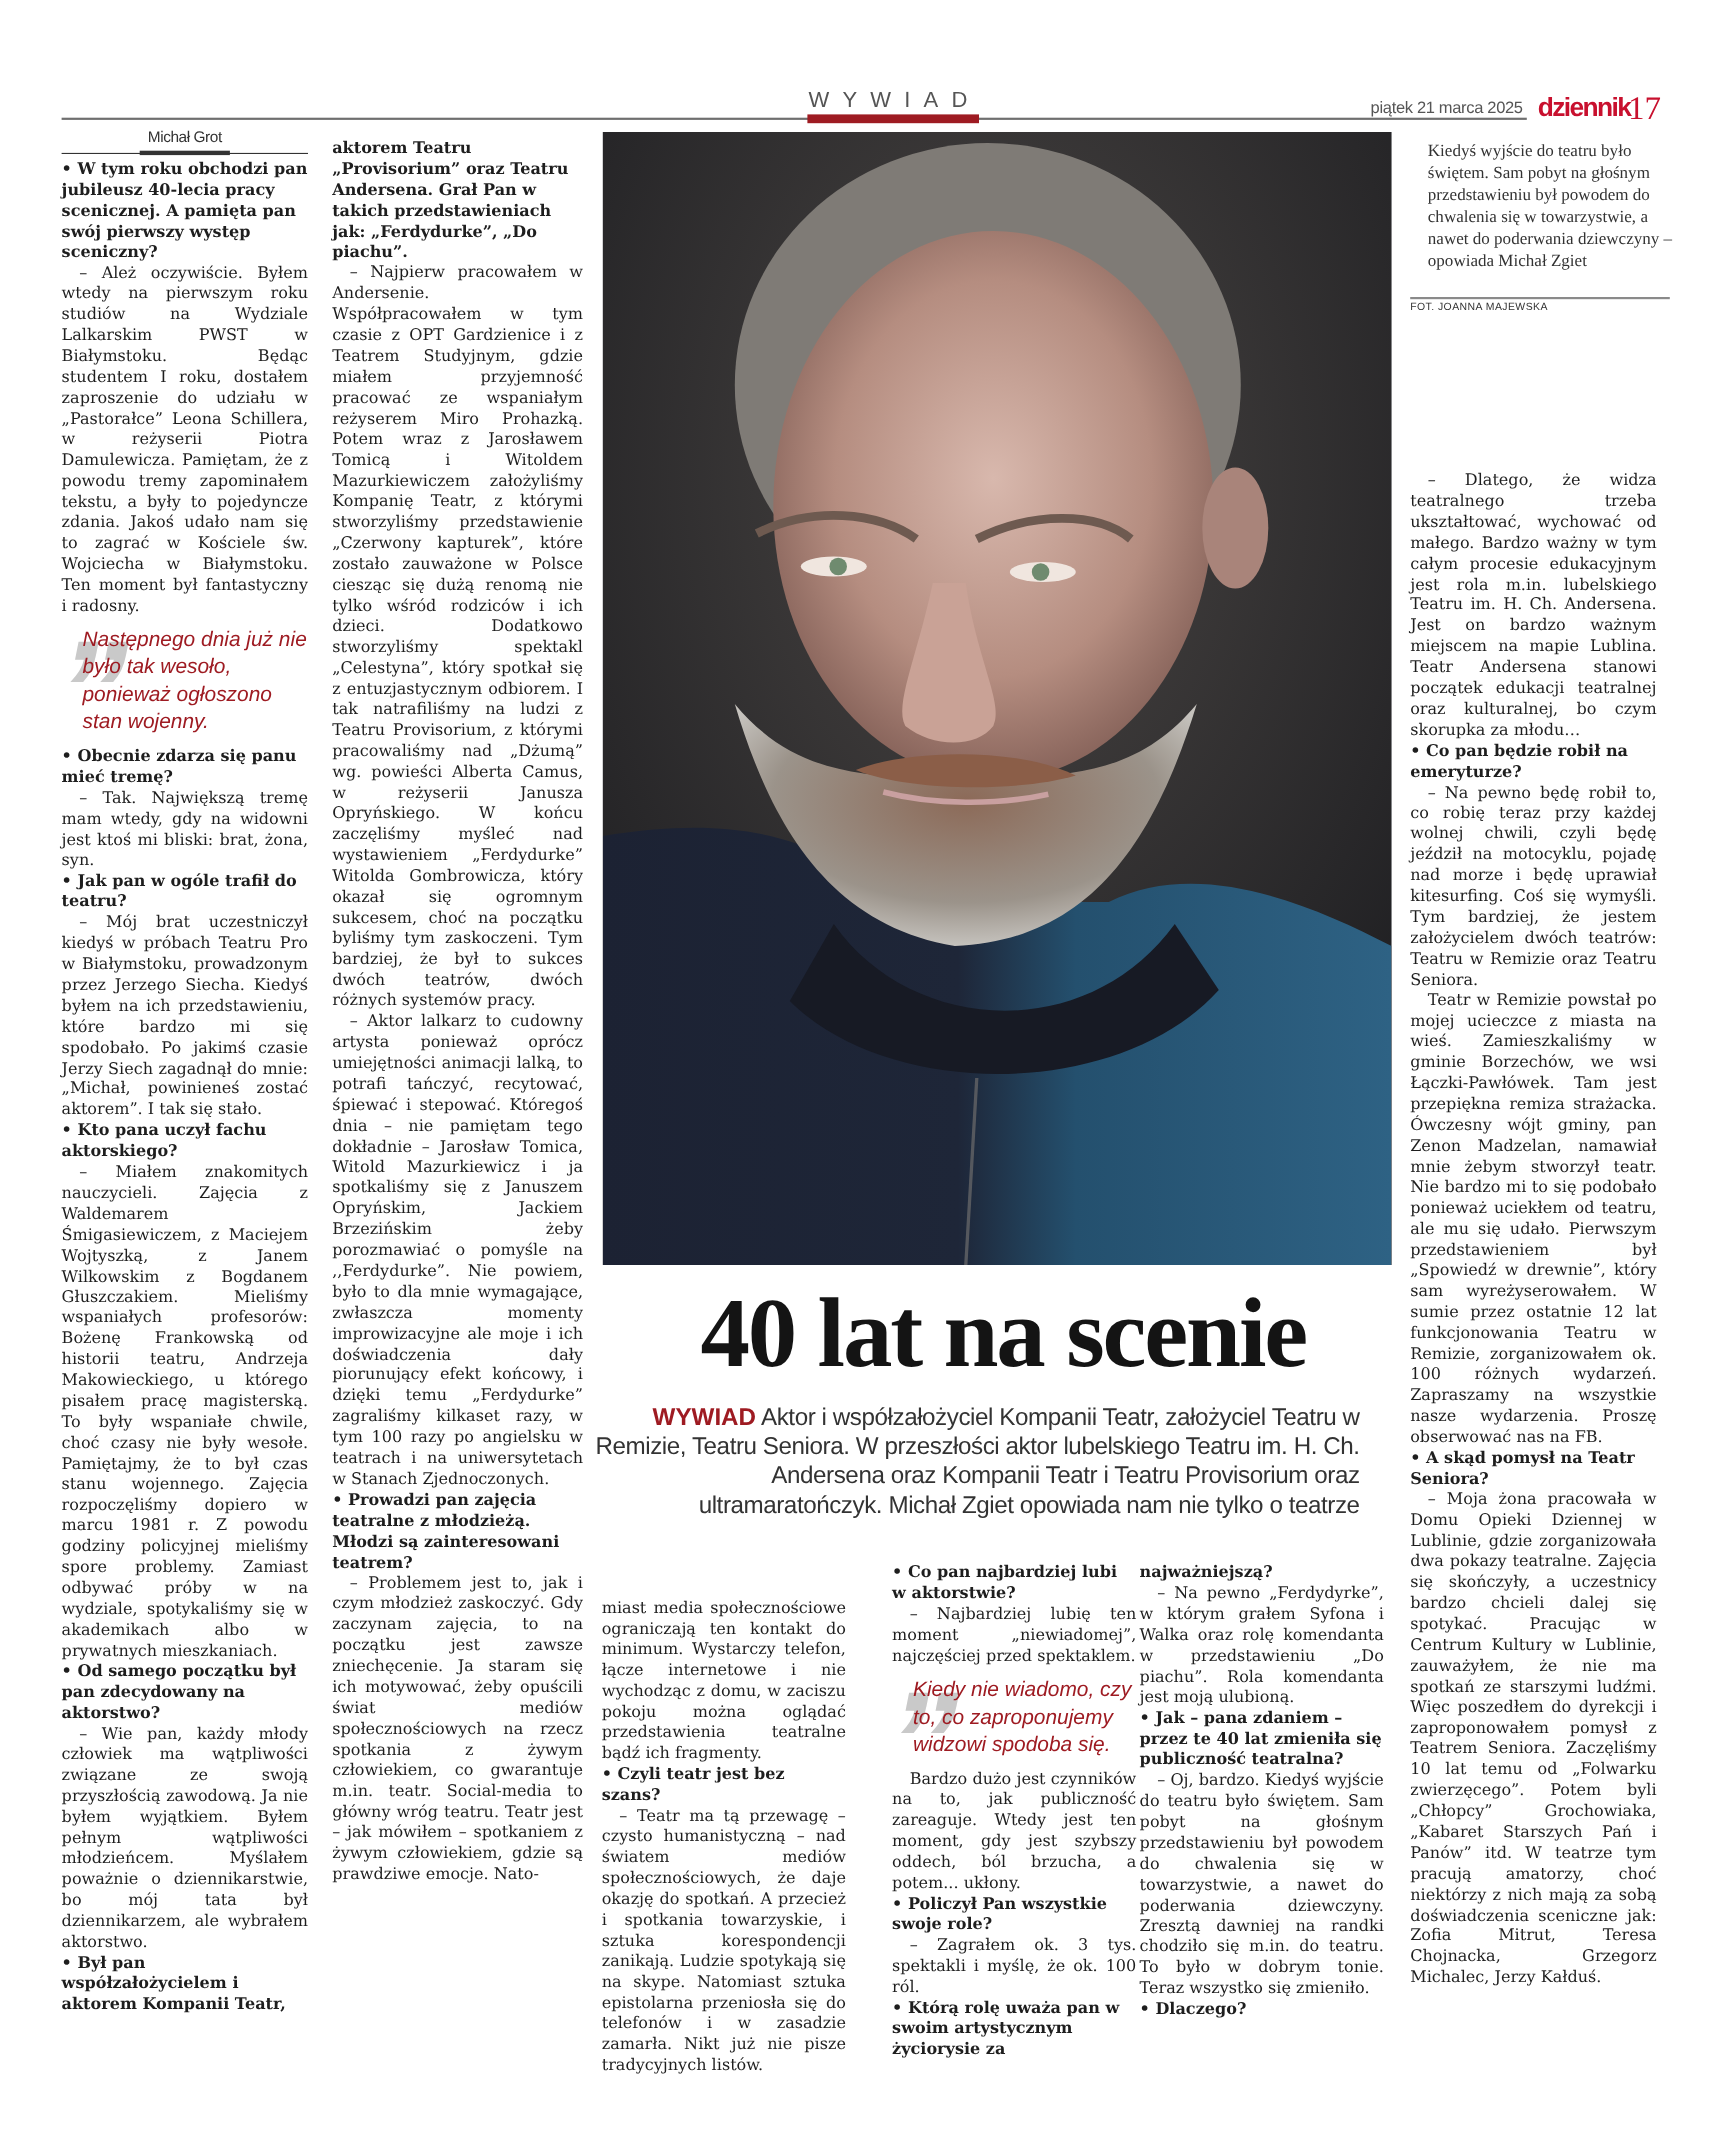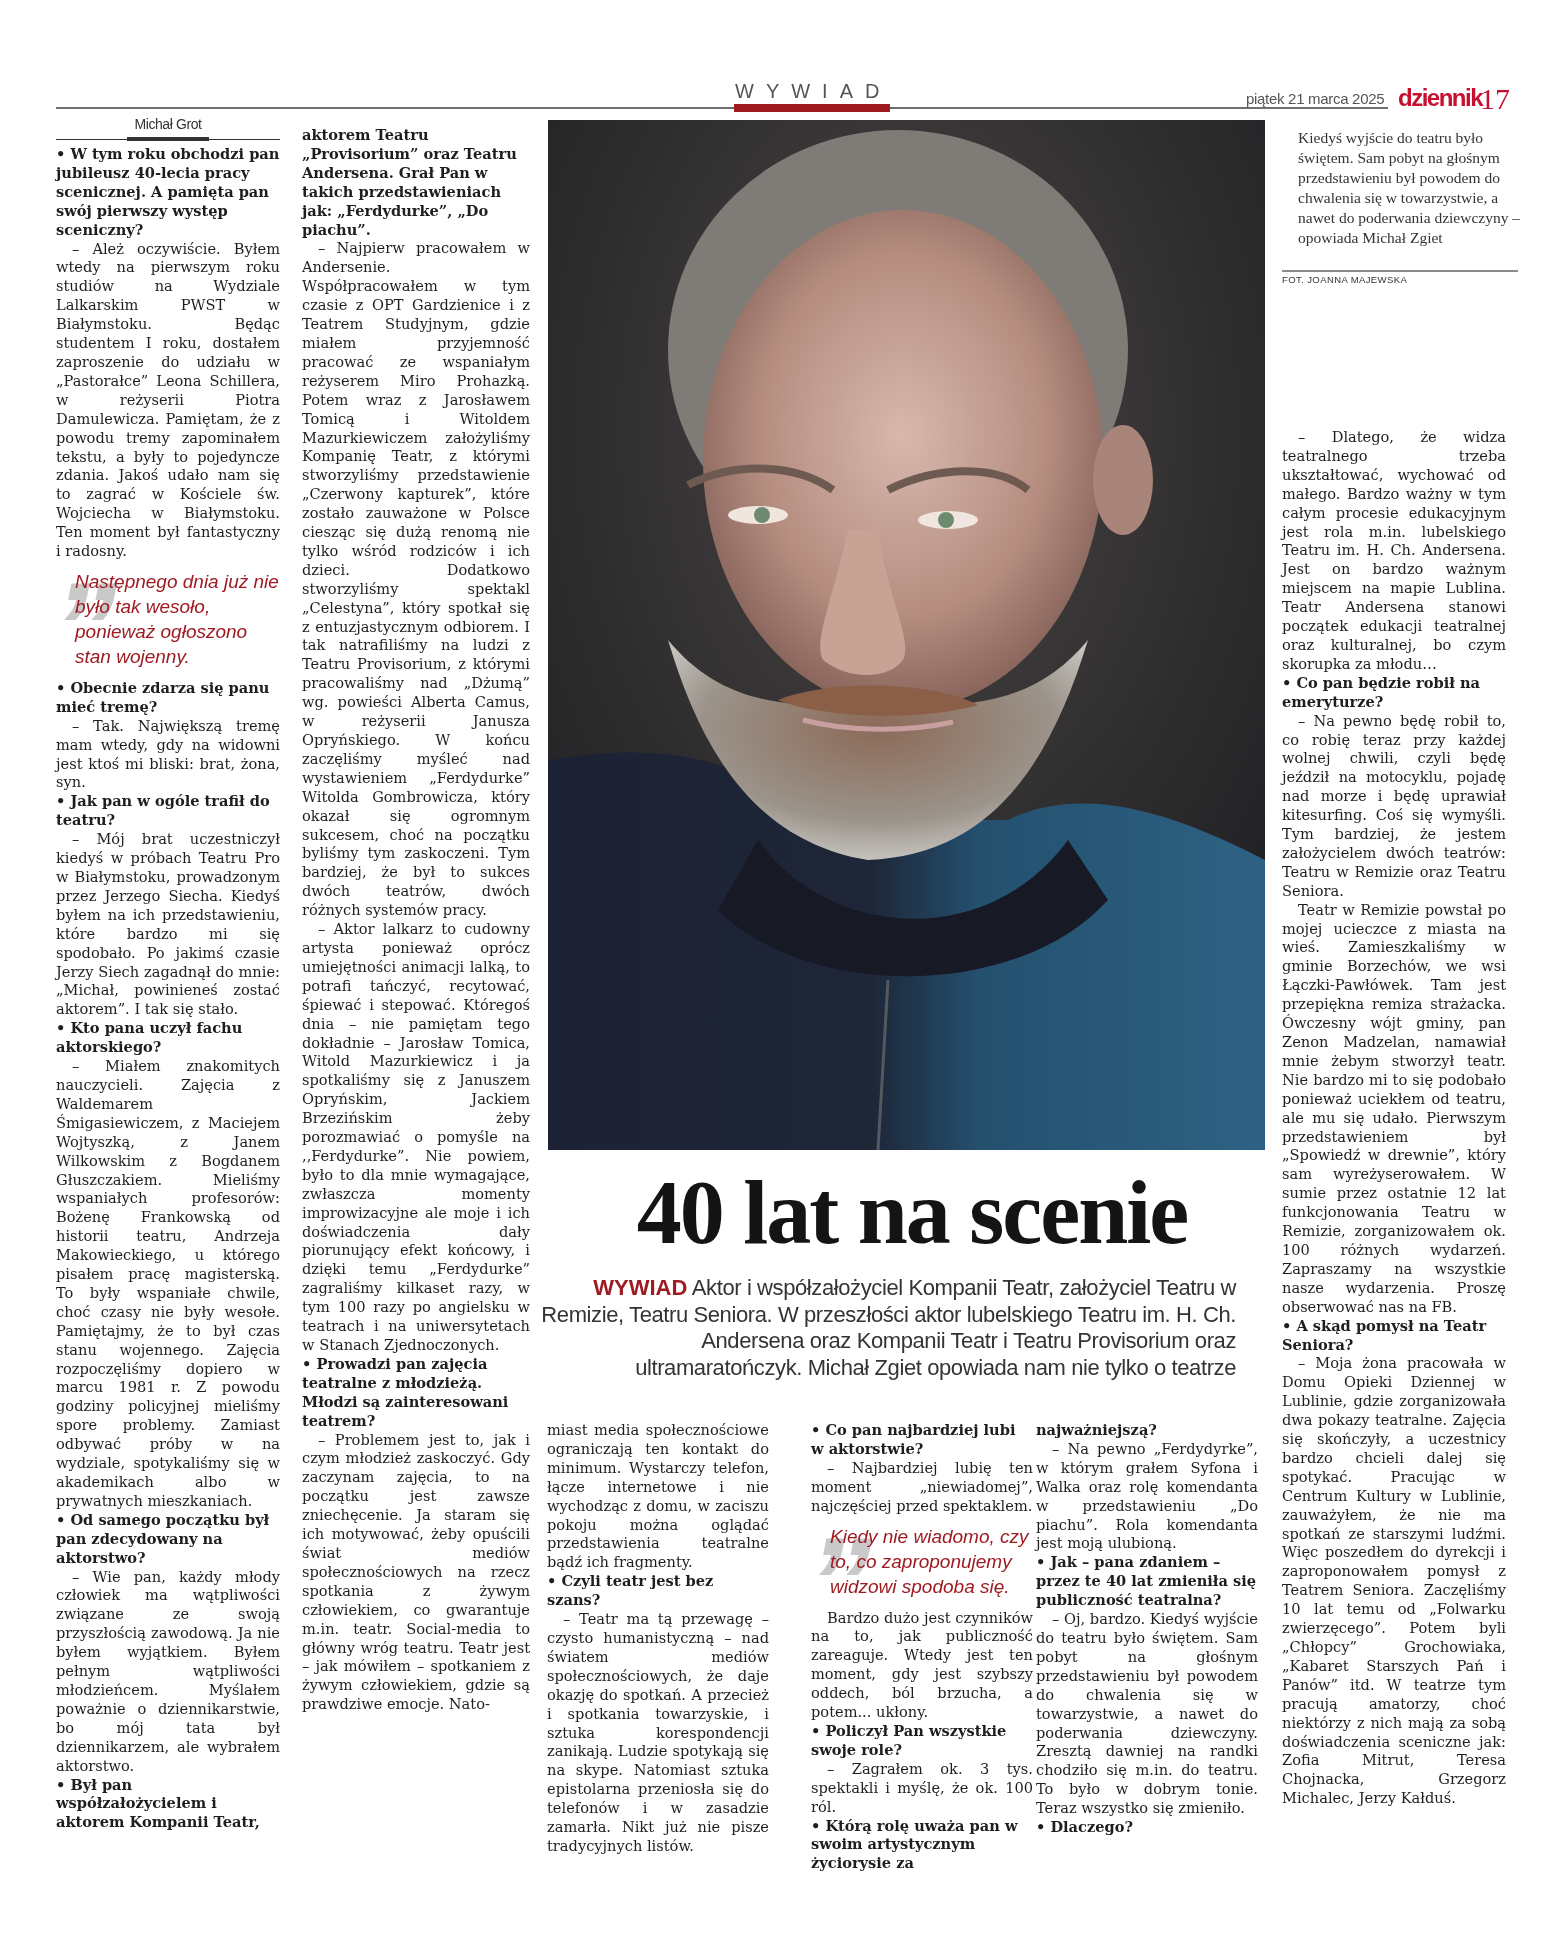--- a/index.html
+++ b/index.html
@@ -15,21 +15,21 @@
     font-size: 15px; color: #555; letter-spacing: -0.3px; }
   .hdr-logo { position: absolute; left: 1398px; top: 84px; font-family: "Liberation Sans", sans-serif;
     font-weight: 700; font-size: 24px; color: #c8102e; letter-spacing: -1.5px; }
   .hdr-page { position: absolute; left: 1480px; top: 82px; font-family: "Liberation Serif", serif;
     font-size: 30px; color: #c8102e; }
 
   
   .col { position: absolute; font-size: 14.6px; line-height: 18.9px; text-align: justify; hyphens: auto; }
   .col p { margin: 0; text-indent: 16px; }
   .col p.q { text-indent: 0; font-weight: 700; text-align: left; font-size: 14.6px; }
-  .col p.noind { text-indent: 0; }
+  .col p.noind { text-indent: 0; margin-top: 32px; }
   .c1 { left: 56px; top: 145px; width: 224px; }
   .c2 { left: 302px; top: 126px; width: 228px; }
   .c3 { left: 547px; top: 1421px; width: 222px; }
   .c4 { left: 811px; top: 1421px; width: 222px; }
   .c5 { left: 1036px; top: 1421px; width: 222px; }
   .c6 { left: 1282px; top: 428px; width: 224px; }
 
   .byline { position: absolute; left: 56px; top: 116px; width: 224px; text-align: center;
     font-family: "Liberation Sans", sans-serif; font-size: 14px; color: #333; letter-spacing: -0.4px; }
   .byline-rule { position: absolute; left: 56px; top: 139px; width: 224px; height: 1px; background: #333; }

